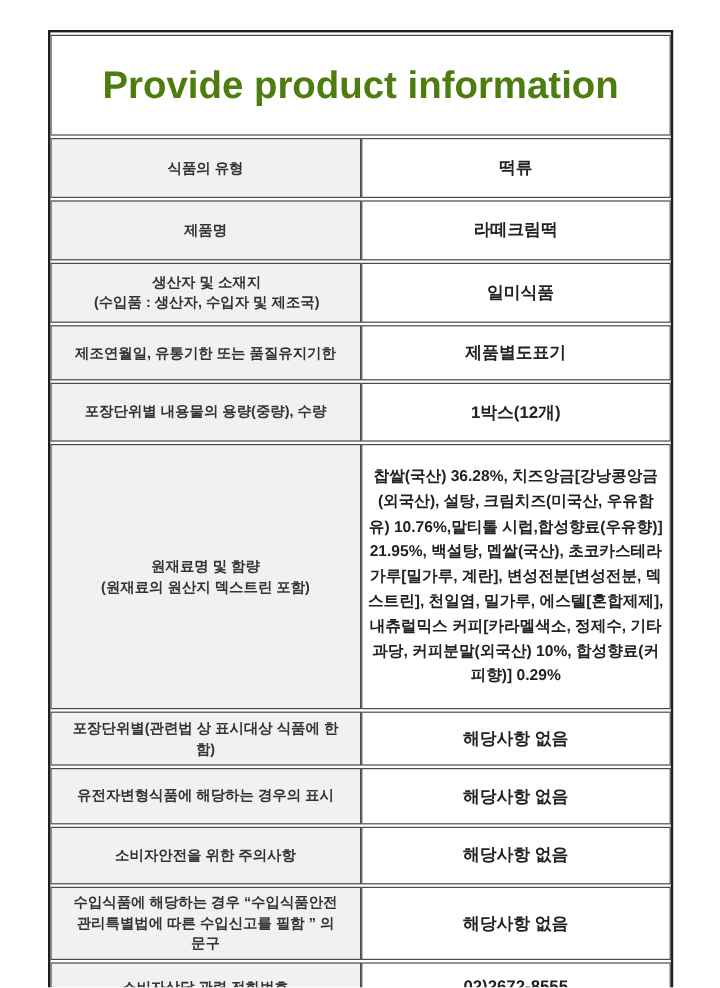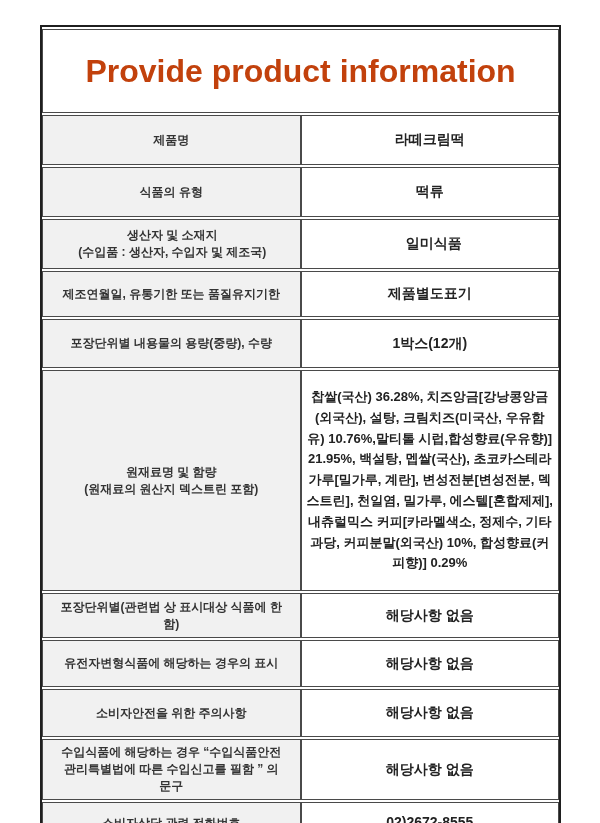--- a/index.html
+++ b/index.html
@@ -27,21 +27,21 @@
     table-layout: fixed;
   }
   th.title-cell {
     height: 80px;
     border: 1px solid #4a4a4a;
     background: #ffffff;
     text-align: center;
     vertical-align: middle;
     font-size: 32px;
     font-weight: bold;
-    color: #c2410c;
+    color: #4d7c0f;
     letter-spacing: 0px;
   }
   td {
     border: 1px solid #4a4a4a;
     vertical-align: middle;
     text-align: center;
     white-space: pre-line;
   }
   td.label {
     width: 50%;
@@ -85,26 +85,26 @@
 
 <div class="sheet">
   <table class="info">
     <thead>
       <tr>
         <th class="title-cell" colspan="2">Provide product information</th>
       </tr>
     </thead>
     <tbody>
       <tr>
+        <td class="label">식품의 유형</td>
+        <td class="value">떡류</td>
+      </tr>
+      <tr>
         <td class="label">제품명</td>
         <td class="value">라떼크림떡</td>
-      </tr>
-      <tr>
-        <td class="label">식품의 유형</td>
-        <td class="value">떡류</td>
       </tr>
       <tr>
         <td class="label">생산자 및 소재지
 (수입품 : 생산자, 수입자 및 제조국)</td>
         <td class="value">일미식품</td>
       </tr>
       <tr>
         <td class="label">제조연월일, 유통기한 또는 품질유지기한</td>
         <td class="value">제품별도표기</td>
       </tr>

